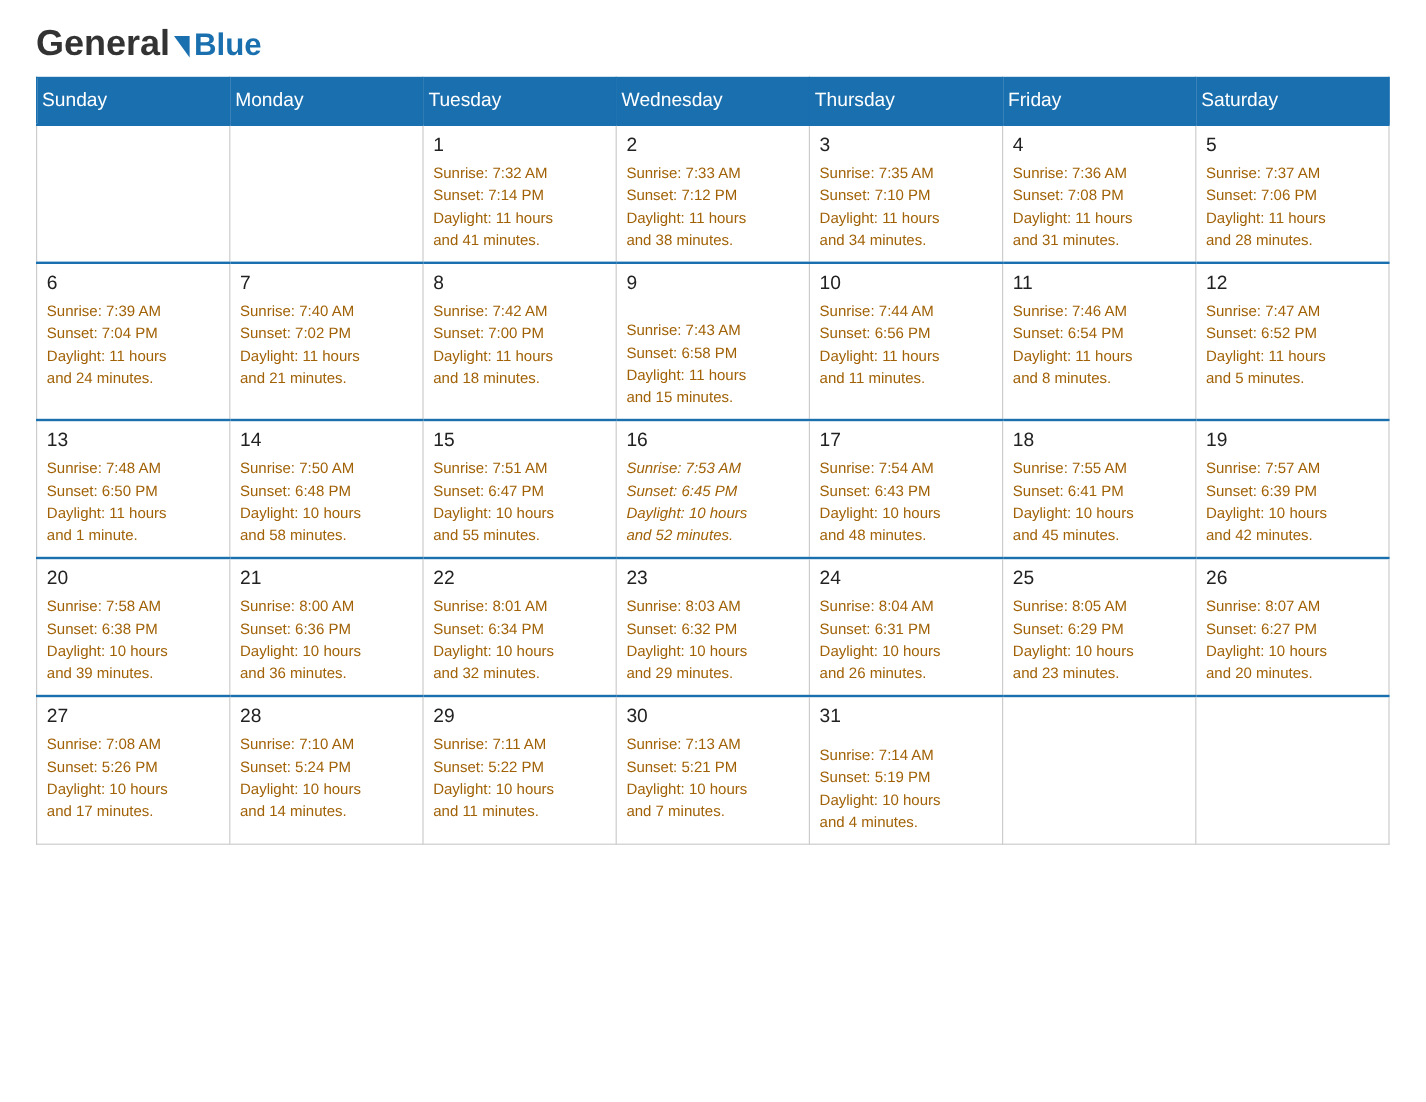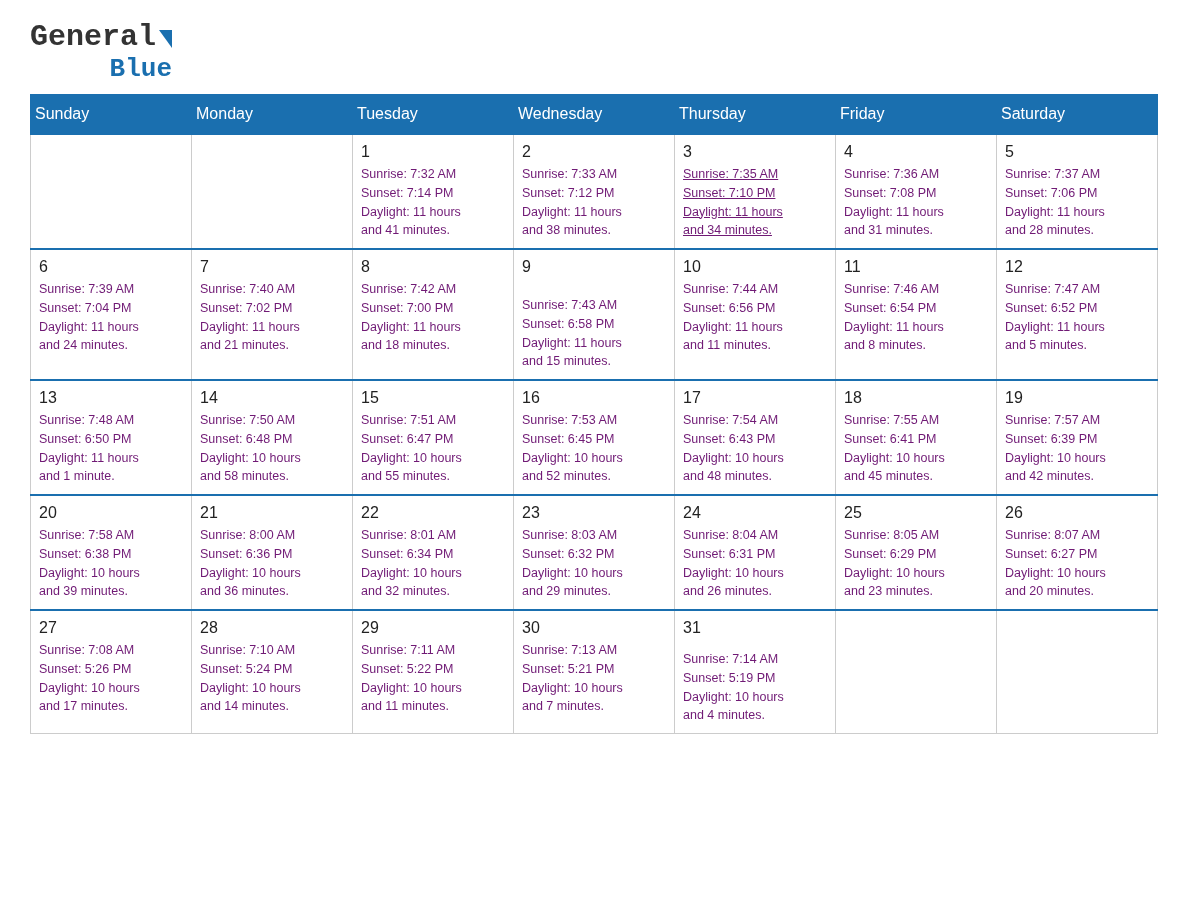--- a/index.html
+++ b/index.html
@@ -11,23 +11,22 @@
       min-height: 918px;
     }
     .header {
       display: flex;
       justify-content: space-between;
       align-items: flex-start;
       margin-bottom: 10px;
     }
     .logo {
       display: flex;
-      flex-direction: column;
-      align-items: flex-end;
-      font-family: Liberation Mono, monospace;
+      flex-direction: row;
+      align-items: center;
     }
     .logo-line {
       display: flex;
       align-items: center;
     }
     .title-section {
       text-align: right;
     }
     .month-title {
       font-size: 52px;
@@ -63,21 +62,21 @@
     }
     .day-number {
       font-size: 16px;
       color: #222;
       font-weight: normal;
       display: block;
       margin-bottom: 4px;
     }
     .day-info {
       font-size: 12.5px;
-      color: #701a75;
+      color: #a16207;
       line-height: 1.5;
     }
     .empty-cell {
       background: #fff;
     }
     .calendar tbody tr td {
       border-top: 2px solid #1a6faf;
     }
     .calendar tbody tr td:not(:first-child) {
       border-top: 1px solid #ccc;
@@ -134,21 +133,21 @@
         </td>
         <td style="border-top: 1px solid rgb(204, 204, 204);">
           <span class="day-number">2</span>
           <div class="day-info" style="white-space: pre-line;">Sunrise: 7:33 AM
 Sunset: 7:12 PM
 Daylight: 11 hours
 and 38 minutes.</div>
         </td>
         <td style="border-top: 1px solid rgb(204, 204, 204);">
           <span class="day-number">3</span>
-          <div class="day-info" style="white-space: pre-line; text-decoration: underline;">Sunrise: 7:35 AM
+          <div class="day-info" style="white-space: pre-line;">Sunrise: 7:35 AM
 Sunset: 7:10 PM
 Daylight: 11 hours
 and 34 minutes.</div>
         </td>
         <td style="border-top: 1px solid rgb(204, 204, 204);">
           <span class="day-number">4</span>
           <div class="day-info" style="white-space: pre-line;">Sunrise: 7:36 AM
 Sunset: 7:08 PM
 Daylight: 11 hours
 and 31 minutes.</div>
@@ -229,21 +228,21 @@
         </td>
         <td>
           <span class="day-number">15</span>
           <div class="day-info" style="white-space: pre-line;">Sunrise: 7:51 AM
 Sunset: 6:47 PM
 Daylight: 10 hours
 and 55 minutes.</div>
         </td>
         <td>
           <span class="day-number">16</span>
-          <div class="day-info" style="white-space: pre-line;">Sunrise: 7:53 AM
+          <div class="day-info" style="white-space: pre-line; font-style: italic;">Sunrise: 7:53 AM
 Sunset: 6:45 PM
 Daylight: 10 hours
 and 52 minutes.</div>
         </td>
         <td>
           <span class="day-number">17</span>
           <div class="day-info" style="white-space: pre-line;">Sunrise: 7:54 AM
 Sunset: 6:43 PM
 Daylight: 10 hours
 and 48 minutes.</div>

